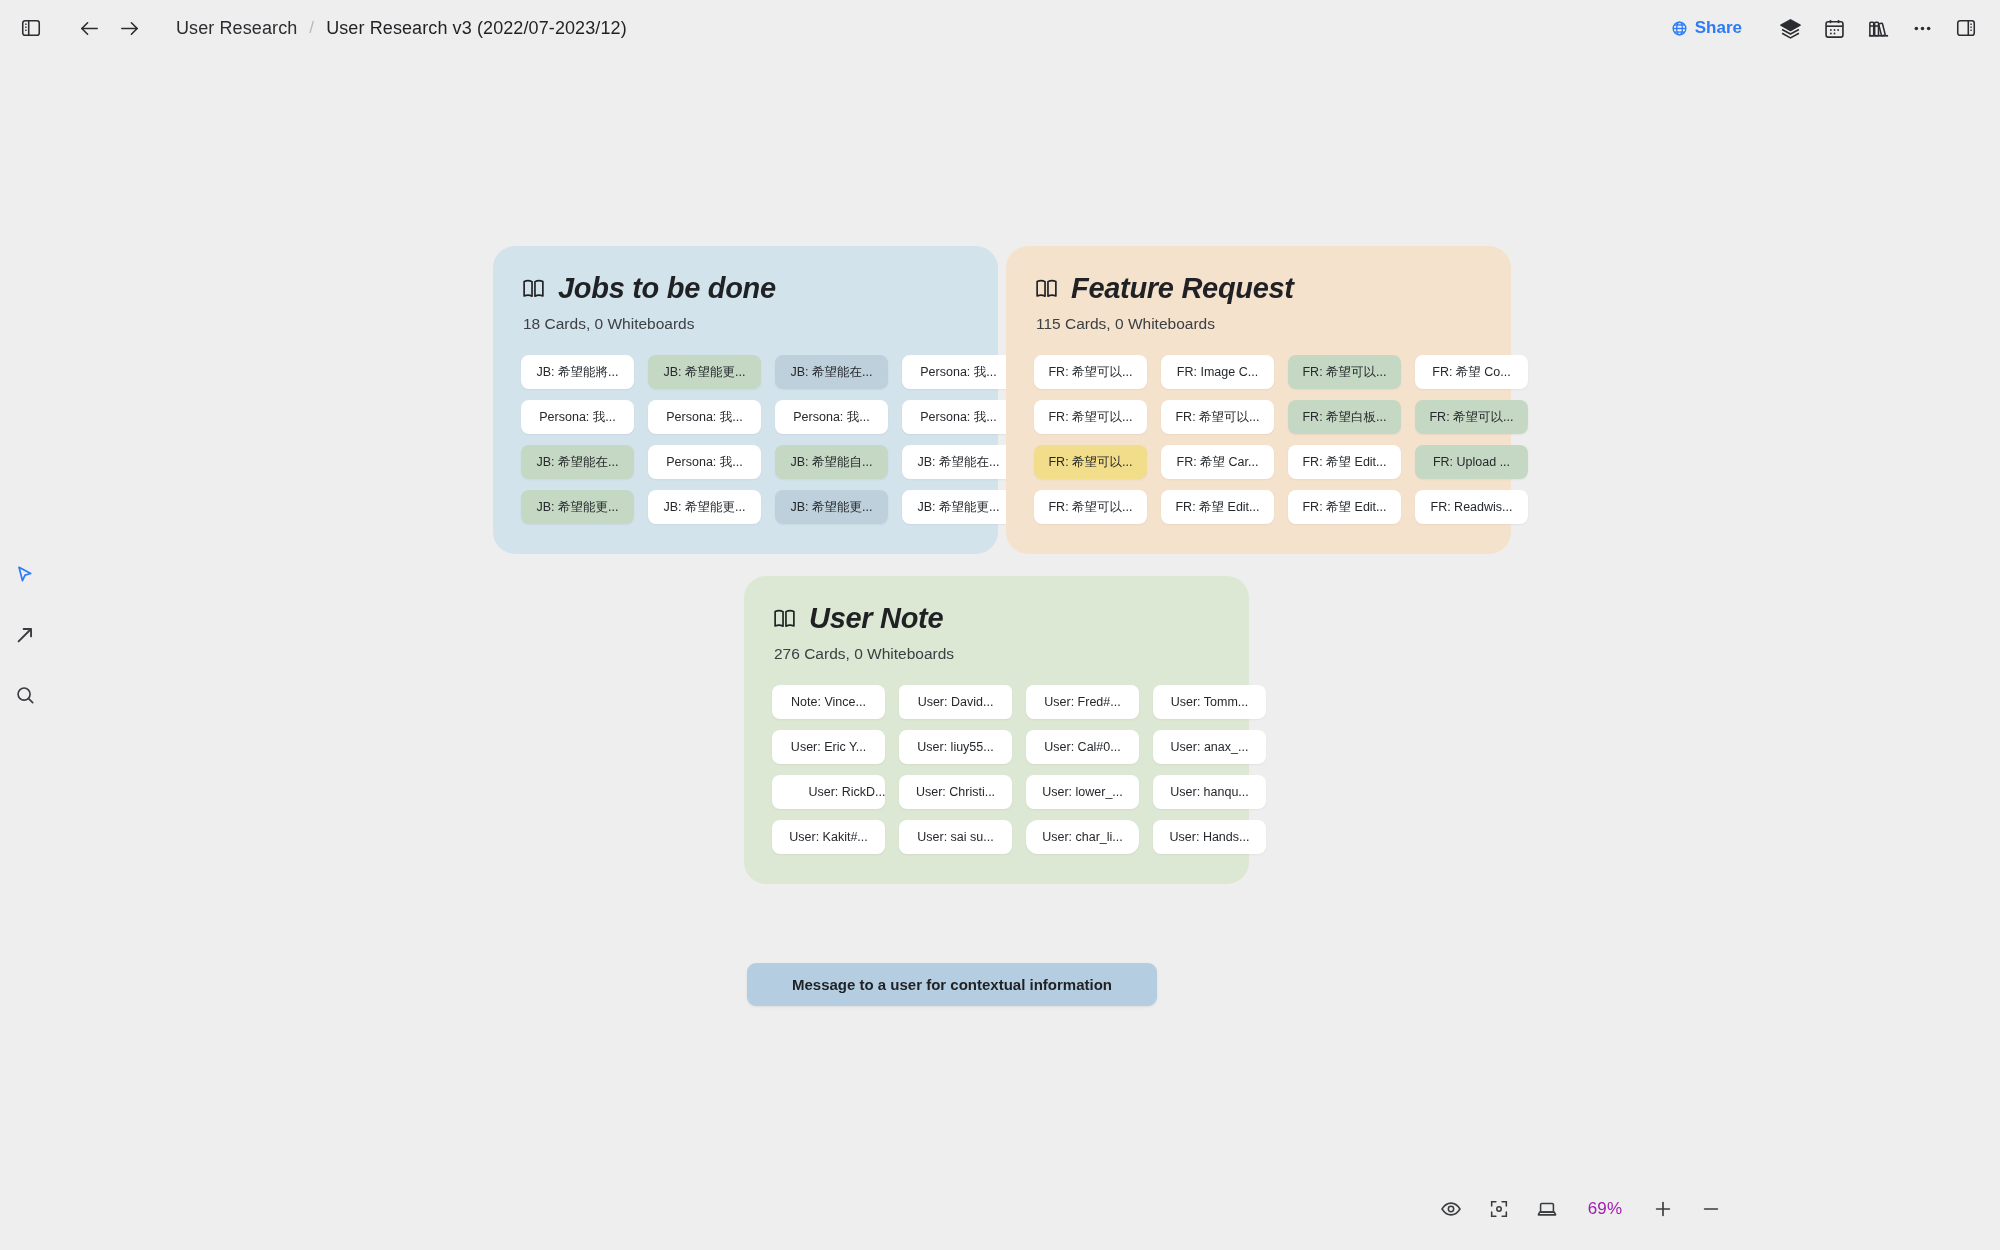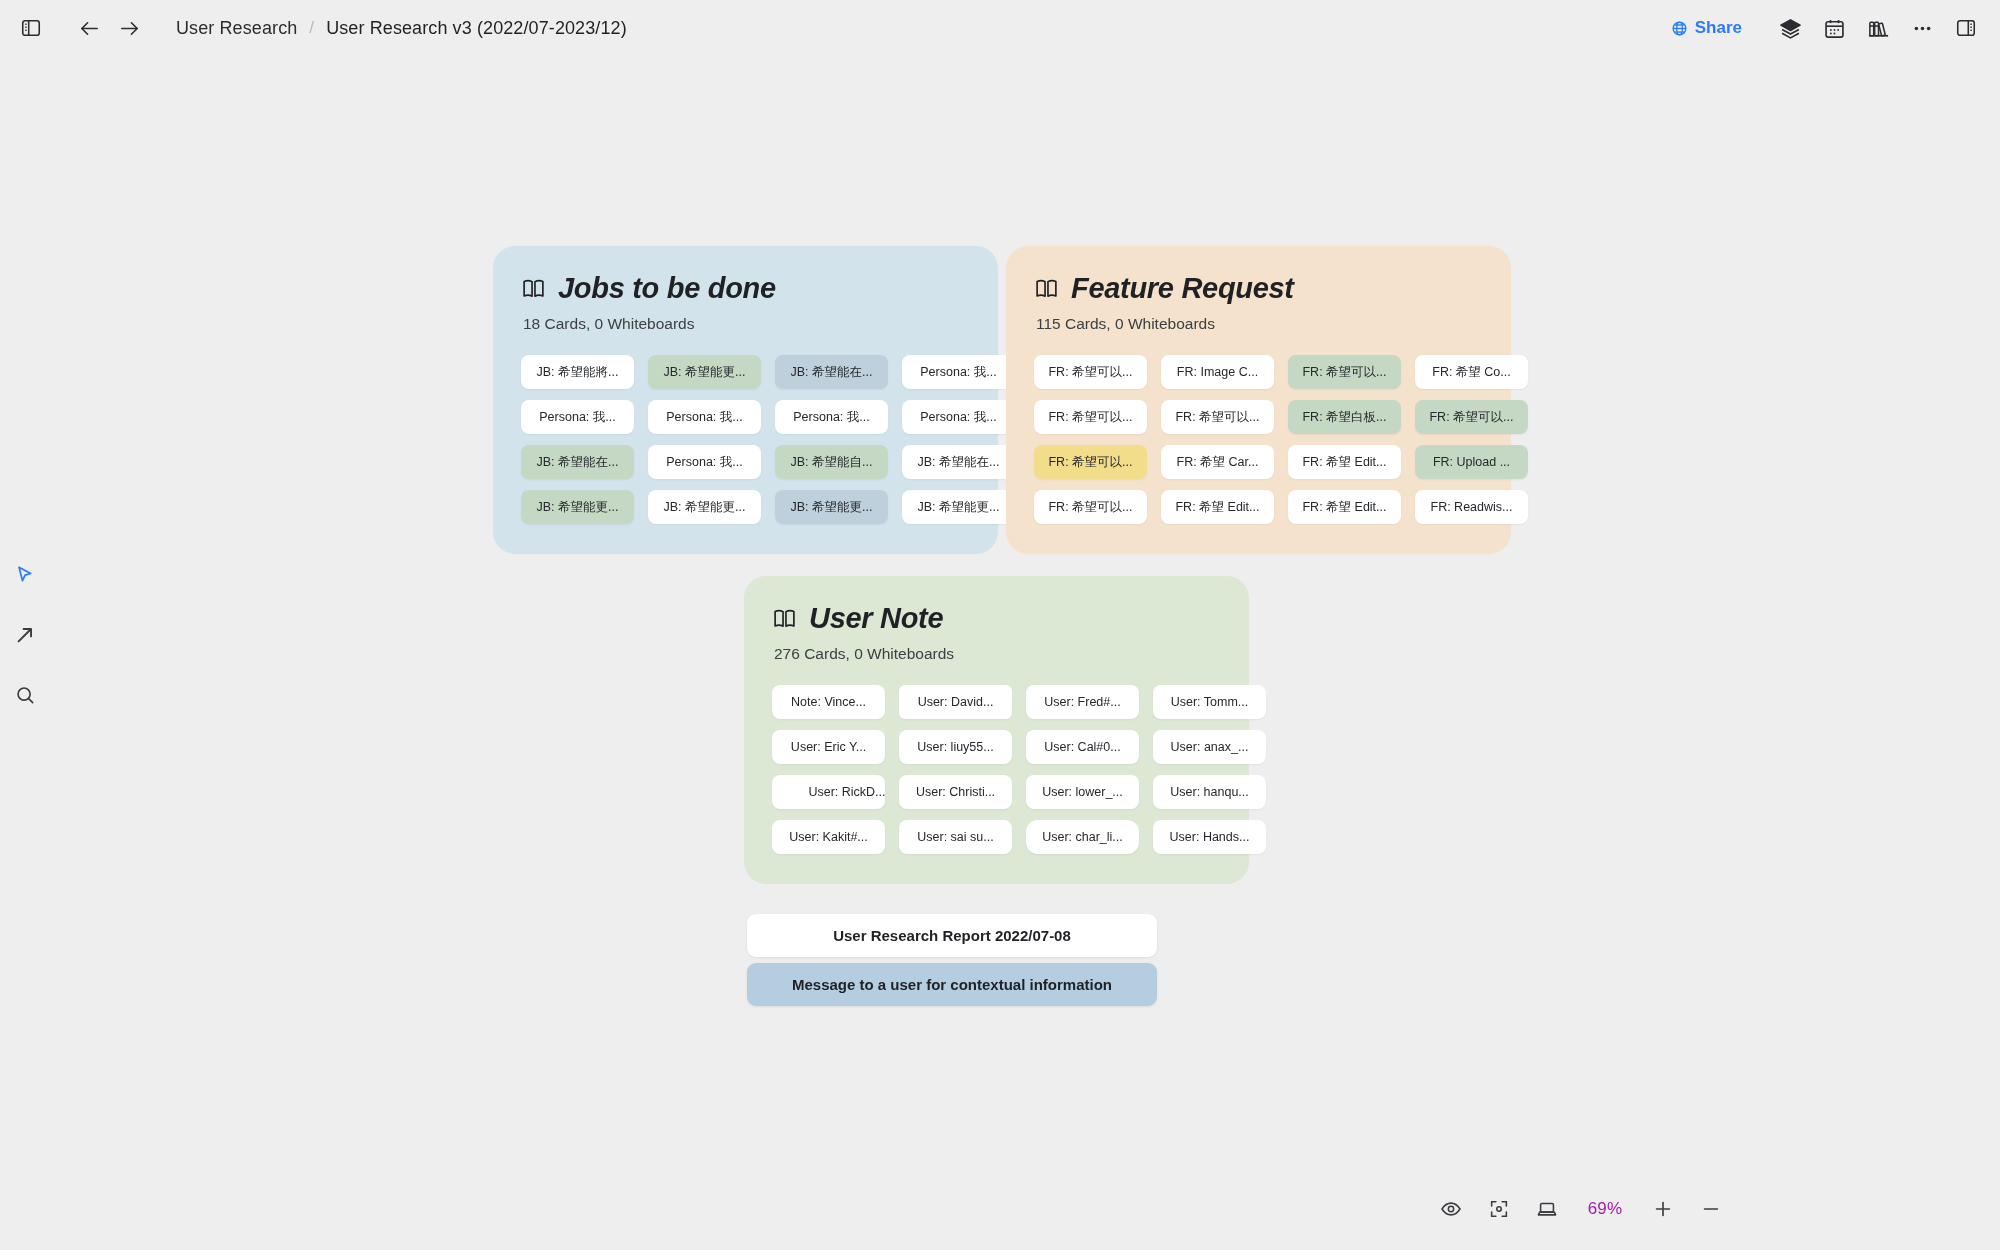--- a/index.html
+++ b/index.html
@@ -347,21 +347,20 @@
           <div class="mini-card" style="background: rgb(255, 255, 255);">User: Christi...</div>
           <div class="mini-card" style="background: rgb(255, 255, 255);">User: lower_...</div>
           <div class="mini-card" style="background: rgb(255, 255, 255);">User: hanqu...</div>
           <div class="mini-card" style="background: rgb(255, 255, 255);">User: Kakit#...</div>
           <div class="mini-card" style="background: rgb(255, 255, 255);">User: sai su...</div>
           <div class="mini-card" style="background: rgb(255, 255, 255); border-radius: 12px;">User: char_li...</div>
           <div class="mini-card" style="background: rgb(255, 255, 255);">User: Hands...</div>
         </div>
     </div>
 
-    <div class="wide-card" id="card-report" style="background: rgb(255, 255, 255);">User Research Report 2022/07-08</div>
     <div class="wide-card" id="card-message" style="background: rgb(181, 205, 224);">Message to a user for contextual information</div>
 
     <div id="zoom-controls">
       <div class="zc">
         <svg width="22" height="22" viewBox="0 0 24 24" fill="none" stroke="currentColor" stroke-width="1.7">
           <path d="M2.2 12 C5 7.6 8.4 5.6 12 5.6 C15.6 5.6 19 7.6 21.8 12 C19 16.4 15.6 18.4 12 18.4 C8.4 18.4 5 16.4 2.2 12 Z"></path>
           <circle cx="12" cy="12" r="2.9"></circle>
         </svg>
       </div>
       <div class="zc">

